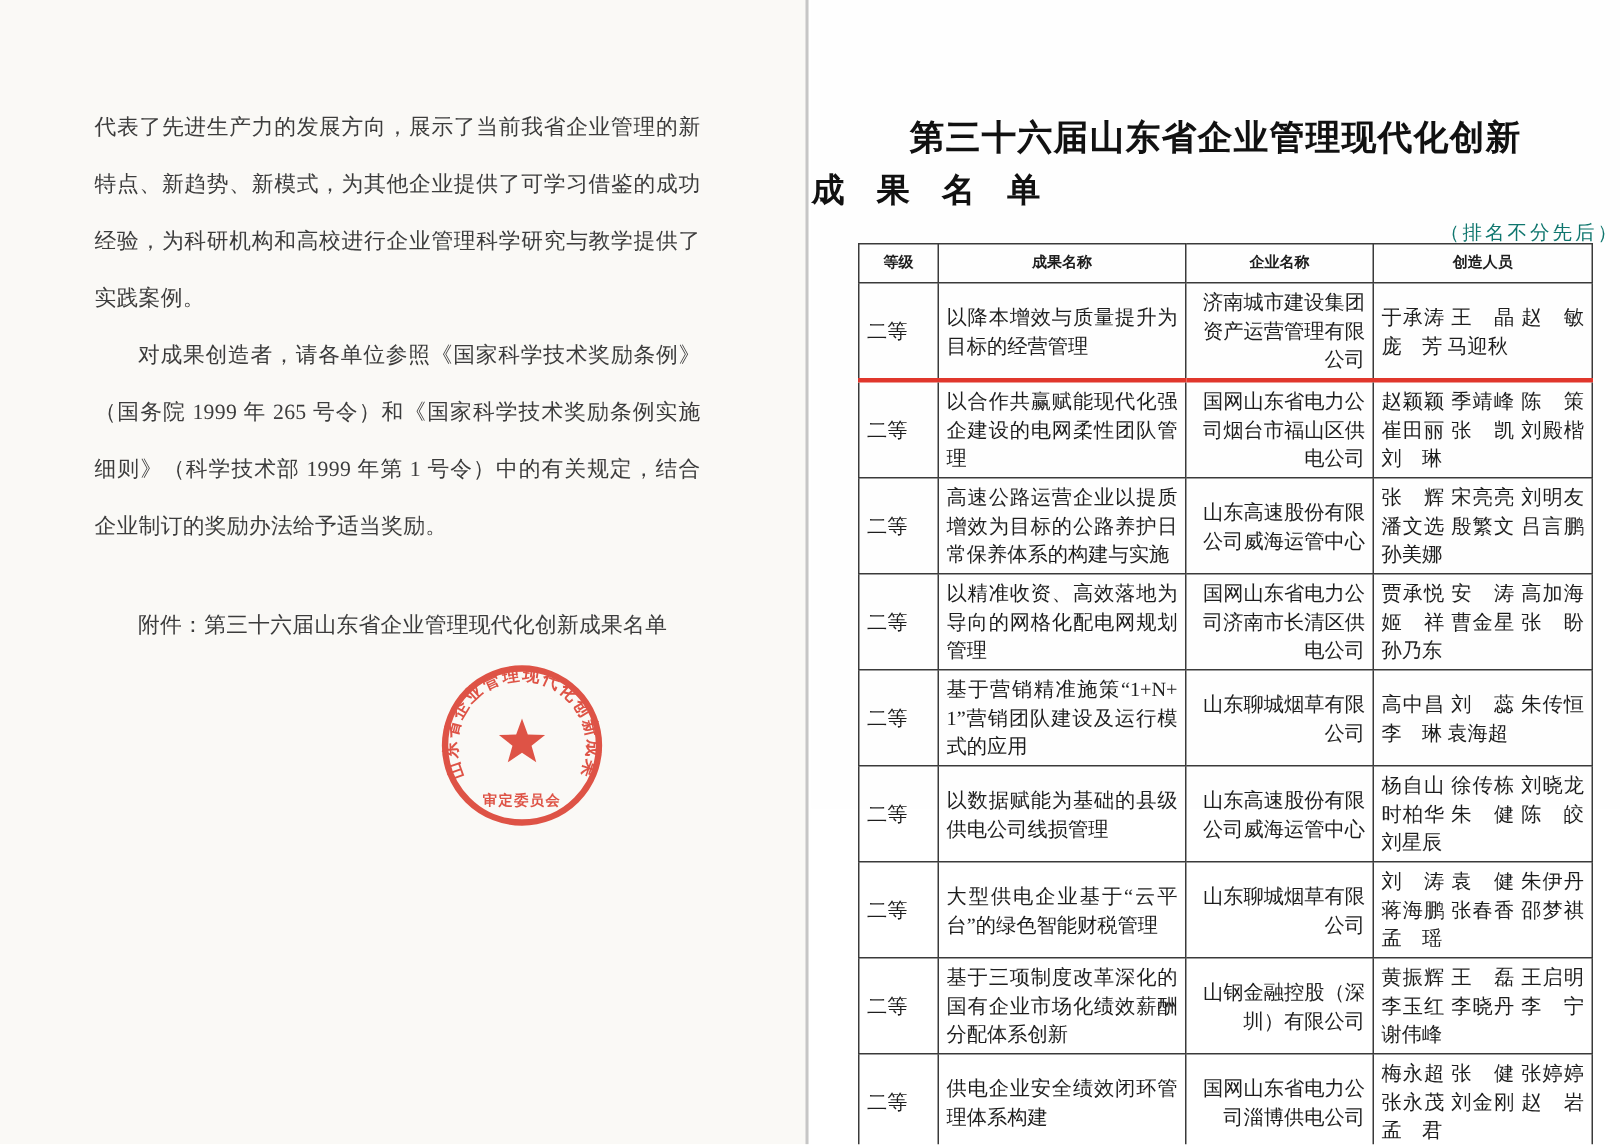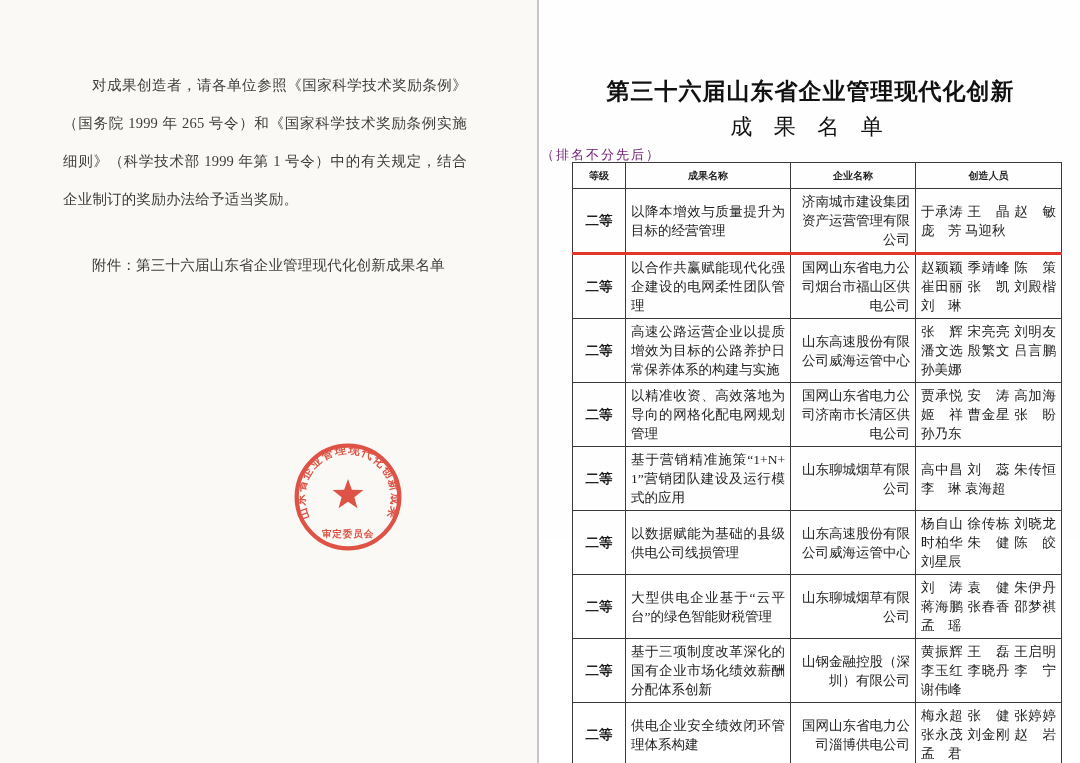--- a/index.html
+++ b/index.html
@@ -34,53 +34,54 @@
   
   .page-right{
     position:absolute;left:541px;top:0;width:539px;height:539px;
     background:#fefefe;color:#1d1d1d;
   }
   .title1{
     position:absolute;left:0;top:76px;width:539px;text-align:center;
     font-size:23px;font-weight:bold;letter-spacing:1px;color:#111;
   }
   .title2{
-    position:absolute;left:0;top:112px;width:539px;text-align:center;
-    font-size:22px;font-weight:normal;letter-spacing:8px;color:#111;
+    position:absolute;left:0;top:112px;width:539px;text-align:left;
+    font-size:22px;font-weight:bold;letter-spacing:8px;color:#111;
   }
   .subtitle{
-    position:absolute;left:0;top:146px;width:539px;text-align:left;
-    font-size:13px;letter-spacing:2px;color:#701a75;
+    position:absolute;left:0;top:146px;width:539px;text-align:right;
+    font-size:13px;letter-spacing:2px;color:#0f766e;
   }
   .results-table{
     position:absolute;left:31px;top:162px;width:457px;
     border-collapse:collapse;table-layout:fixed;
     font-size:13.5px;color:#1e1e1e;
   }
   .results-table th,.results-table td{
     border:1px solid #3a3a3a;vertical-align:middle;
     padding:3px 5px;line-height:19px;word-break:break-all;
   }
   .results-table th{
     font-weight:bold;text-align:center;padding:3px 4px;
     font-family:"Liberation Sans","DejaVu Sans",sans-serif;font-size:10px;margin-left:32px;
   }
-  .col-grade{width:44px;text-align:center;font-weight:bold;}
+  .col-grade{width:44px;}
   .col-result{width:156px;text-align:justify;}
   .col-company{width:116px;text-align:right;}
   .col-people{width:137px;text-align:justify;}
   tr.highlight td{border-bottom:3px solid #e0362c;}
 </style>
 </head>
 <body>
 
 <div class="stage">
 
   <div class="page-left">
     <div class="body-text">
+      <p class="no-indent">代表了先进生产力的发展方向，展示了当前我省企业管理的新特点、新趋势、新模式，为其他企业提供了可学习借鉴的成功经验，为科研机构和高校进行企业管理科学研究与教学提供了实践案例。</p>
       <p>对成果创造者，请各单位参照《国家科学技术奖励条例》（国务院 1999 年 265 号令）和《国家科学技术奖励条例实施细则》（科学技术部 1999 年第 1 号令）中的有关规定，结合企业制订的奖励办法给予适当奖励。</p>
       <p class="attachment">附件：第三十六届山东省企业管理现代化创新成果名单</p>
     </div>
 
 
     <svg class="seal" viewBox="0 0 120 120">
       <g opacity="0.86">
         <circle cx="60" cy="60" r="54" fill="none" stroke="#df3a2b" stroke-width="4.5"></circle>
         <path id="sealArc" d="M 19,81 A 46,46 0 1 1 101,81" fill="none"></path>
         <text fill="#df3a2b" font-size="12" letter-spacing="1.5" font-weight="bold">

